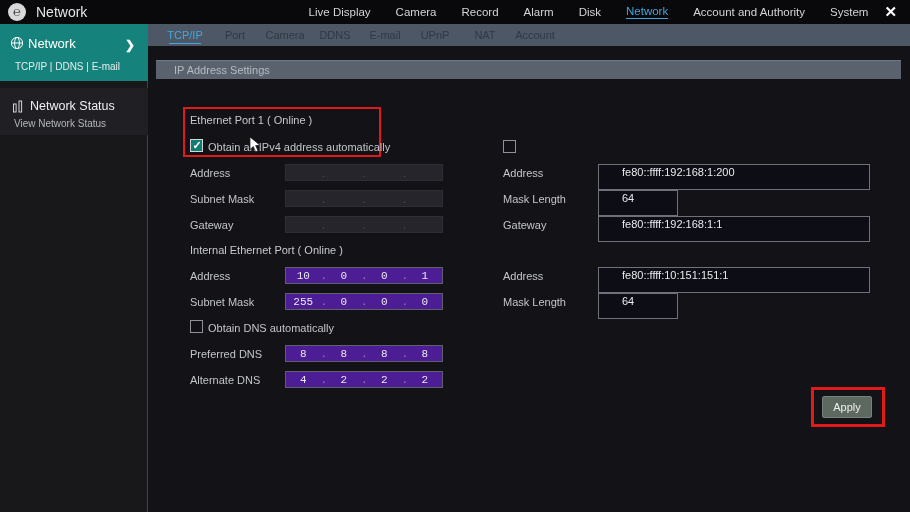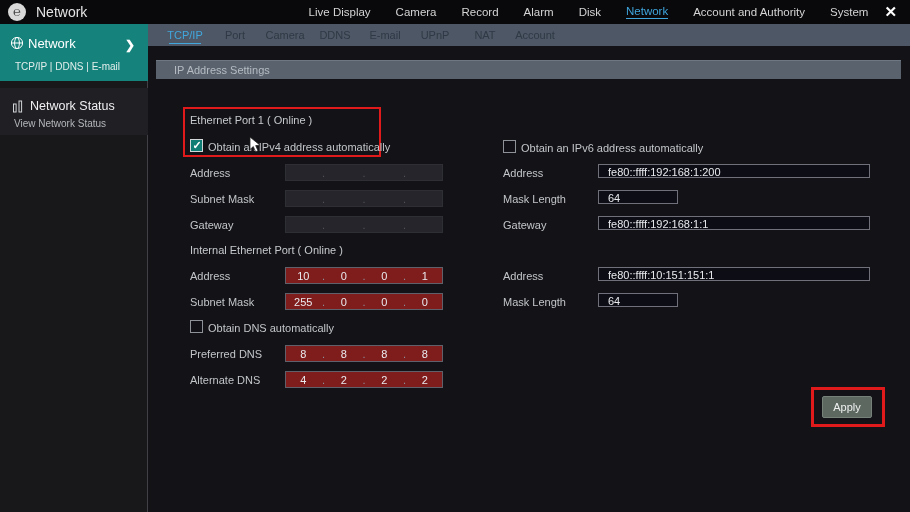--- a/index.html
+++ b/index.html
@@ -39,24 +39,24 @@
 
   
   .stitle { position:absolute; font-size:11px; color:#c6c9cd; }
   .flabel { position:absolute; font-size:11px; color:#c2c5c9; }
   .cb { position:absolute; width:13px; height:13px; border:1px solid #8e9298; background:#101016; }
   .cb.checked { background:#0f7d74; border-color:#d3d7da; }
   .cb.checked::after { content:"✓"; position:absolute; left:1.5px; top:-1px; color:#ffffff; font-size:11px; font-weight:bold; }
   .octet-field { position:absolute; width:158px; height:17px; display:flex; align-items:center; font-size:11px; }
   .octet-field .seg { flex:1; text-align:center; color:#e9eaee; }
   .octet-field .dot { width:6px; text-align:center; color:#8b8d94; }
-  .octet-field.enabled { background:#7f1d1d; border:1px solid #60606a; }
+  .octet-field.enabled { background:#4c1d95; border:1px solid #60606a;font-family:Liberation Mono, monospace; }
   .octet-field.disabled { background:#25252b; border:1px solid #2e2e35; }
   .octet-field.disabled .dot { color:#50505a; }
-  .text-field { position:absolute; height:14px; background:#0d0d15; border:1px solid #70707a; color:#e9eaee; font-size:11px; line-height:15px; padding:0 9px; white-space:nowrap; overflow:hidden; }
+  .text-field { position:absolute; height:26px; background:#0d0d15; border:1px solid #70707a; color:#e9eaee; font-size:11px; line-height:15px; padding:0 23px; white-space:nowrap; overflow:hidden; }
   .hl { position:absolute; border:2px solid #e01a1a; }
   .hl.thick { border-width:3px; }
   .apply-btn { position:absolute; left:822px; top:396px; width:50px; height:22px; background:#5d6861; border:1px solid #76817a; border-radius:2px; color:#eef0ef; font-size:11px; text-align:center; line-height:20px; }
   .cursor { position:absolute; left:249px; top:136px; z-index:10; }
 </style>
 </head>
 <body>
 
 <div id="screen">
 
@@ -114,21 +114,20 @@
 
   <div class="panel-head">IP Address Settings</div>
 
   <div class="stitle" style="left:190px;top:114px;">Ethernet Port 1 ( Online )</div>
   <div class="hl" style="left:183px;top:107px;width:198px;height:50px;"></div>
 
   <div class="cb checked" style="left:190px;top:139px;"></div>
   <div class="flabel" style="left:208px;top:141px;">Obtain an IPv4 address automatically</div>
 
   <div class="cb" style="left:503px;top:140px;"></div>
-  <div class="flabel" style="left:521px;top:142px;">Obtain an IPv6 address automatically</div>
 
   <div class="flabel" style="left:190px;top:167px;">Address</div>
   <div class="octet-field disabled" style="left:285px;top:164px;">
       <span class="seg"></span>
       <span class="dot">.</span>
       <span class="seg"></span>
       <span class="dot">.</span>
       <span class="seg"></span>
       <span class="dot">.</span>
       <span class="seg"></span>

